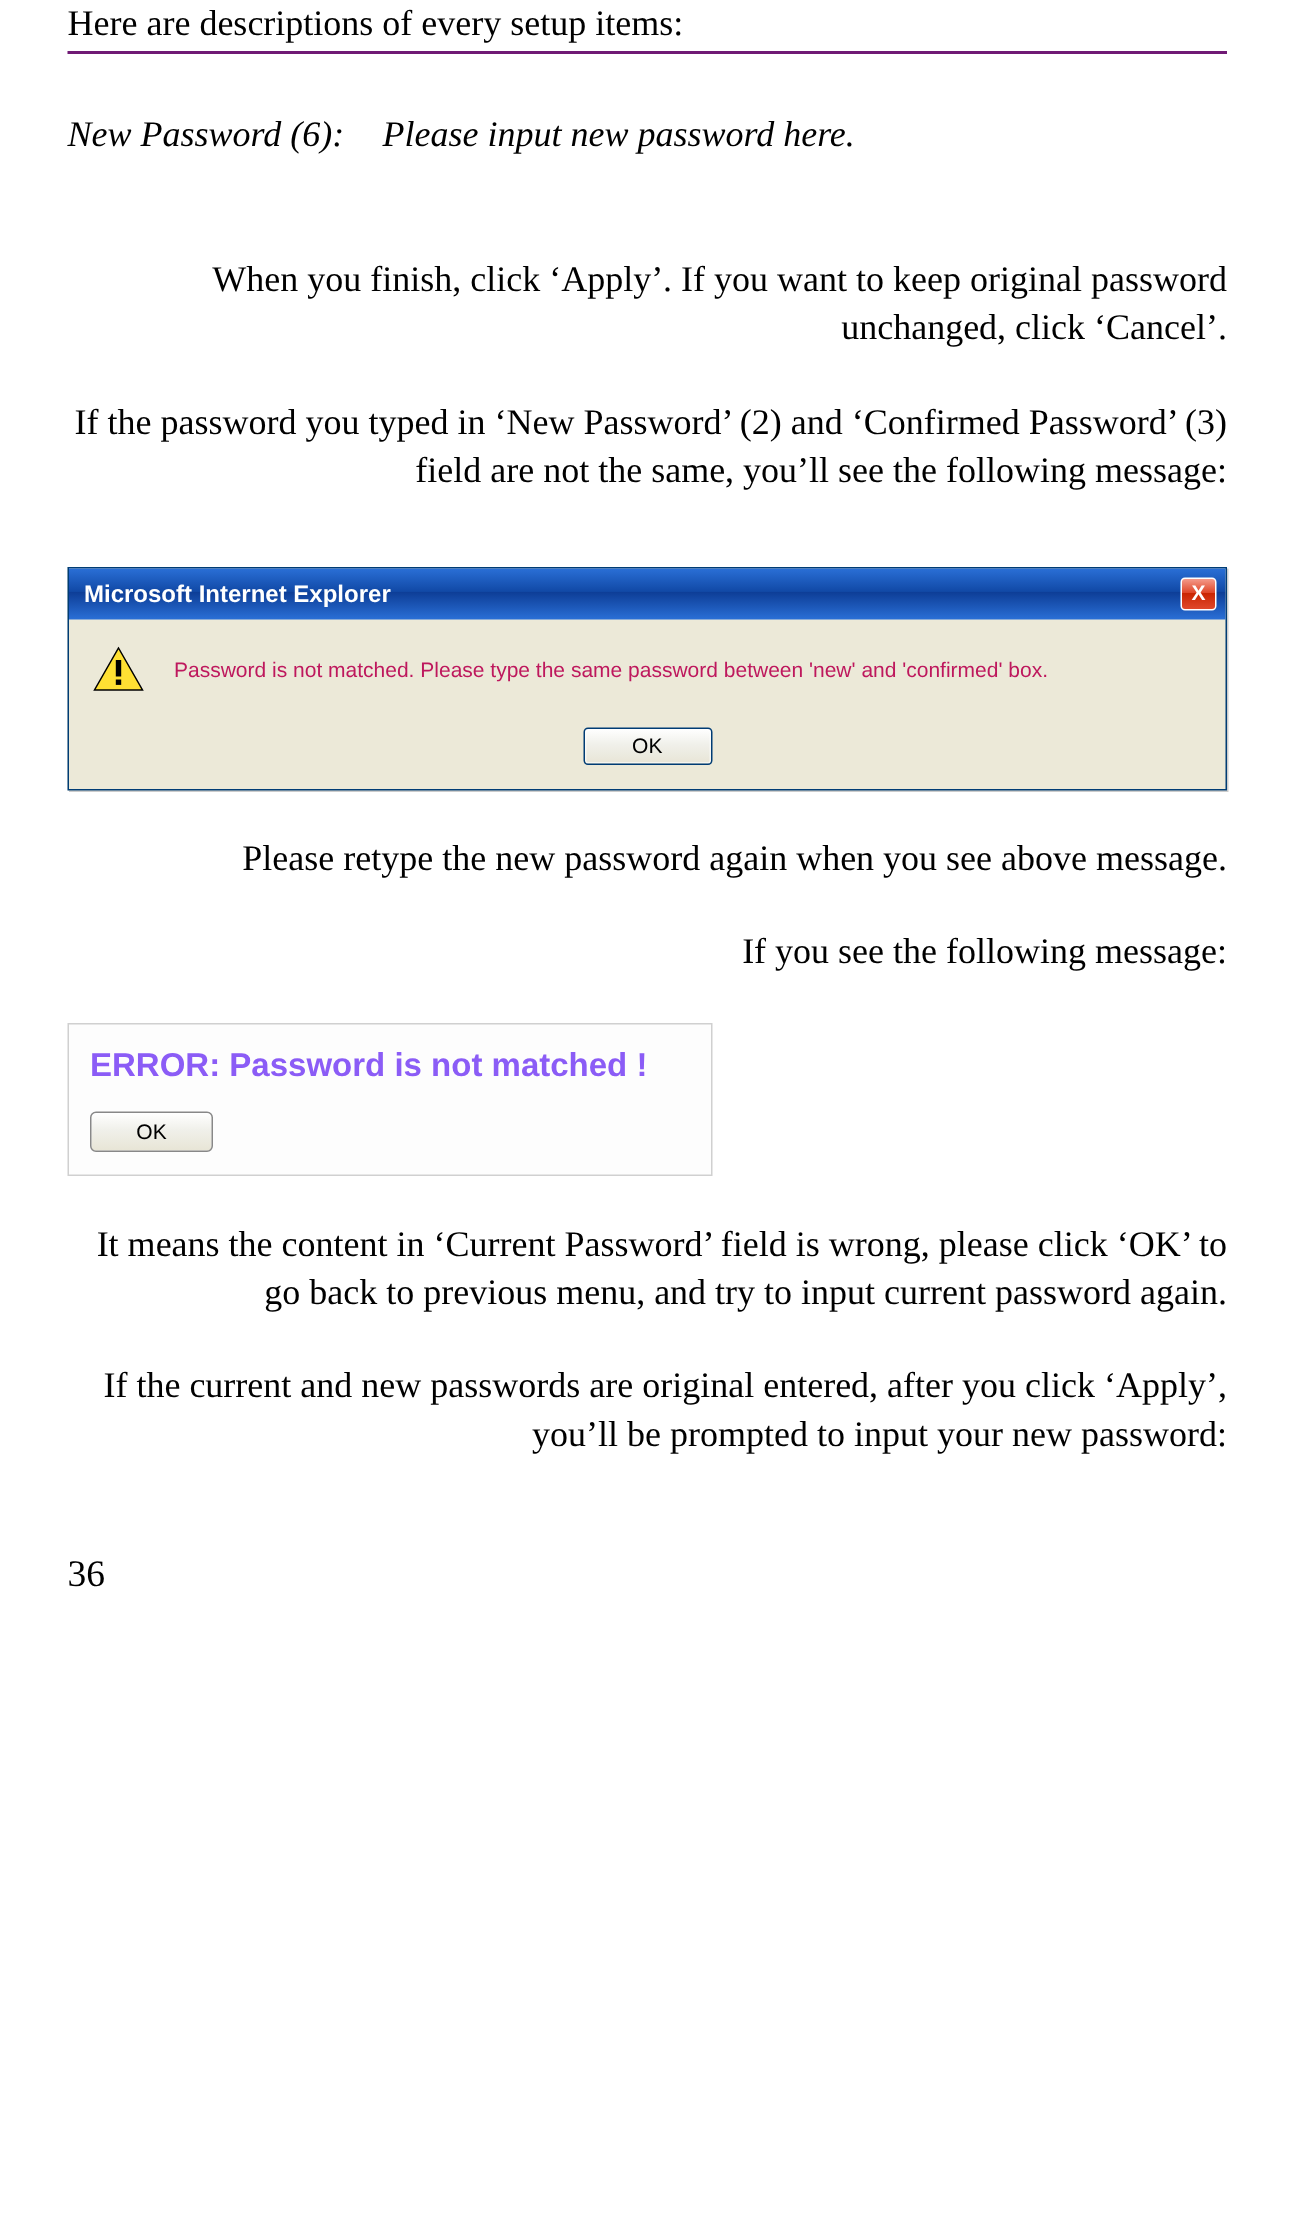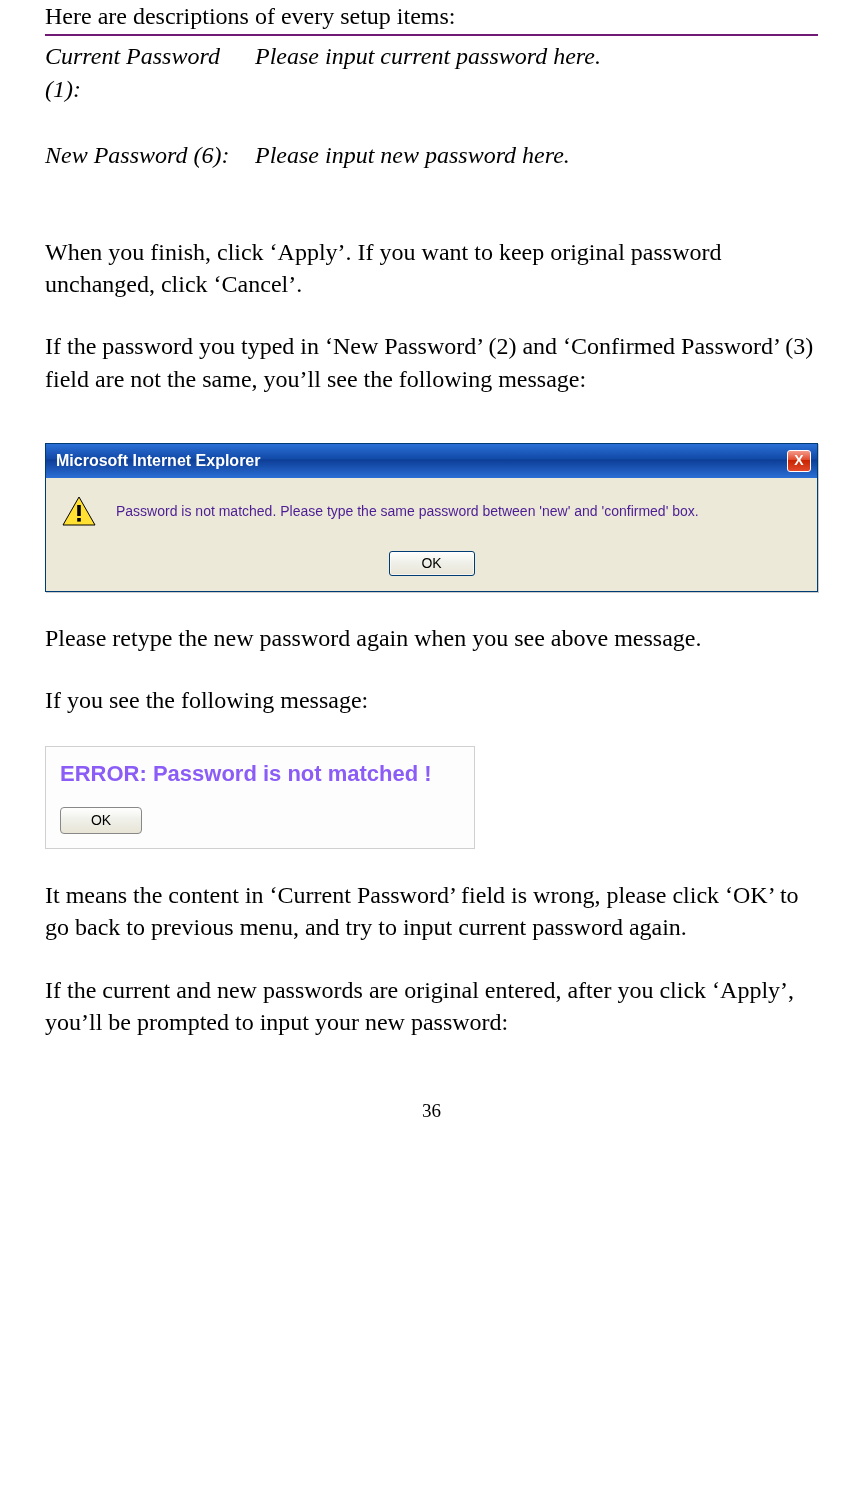--- a/index.html
+++ b/index.html
@@ -36,20 +36,21 @@
     }
     .desc-row-spacer td {
       height: 34px;
     }
     .desc-table .last-row td {
       border-bottom: 2px solid #000;
       padding-bottom: 4px;
     }
     .para {
       margin-top: 30px;
+      text-align: right;
     }
     
     .ie-dialog {
       width: 100%;
       border: 1px solid #003c74;
       margin-top: 48px;
       font-family: Tahoma, Arial, sans-serif;
       background: #ece9d8;
       box-shadow: 1px 1px 0 rgba(0,0,0,0.2);
     }
@@ -86,21 +87,21 @@
       align-items: center;
       gap: 20px;
     }
     .warn-icon {
       width: 34px;
       height: 30px;
       flex-shrink: 0;
     }
     .ie-msg {
       font-size: 14px;
-      color: #4c1d95;
+      color: #be185d;
     }
     .ie-btnrow {
       text-align: center;
       margin-top: 18px;
     }
     .xp-btn {
       display: inline-block;
       min-width: 86px;
       padding: 2px 14px;
       font-family: Tahoma, Arial, sans-serif;
@@ -135,37 +136,32 @@
       font-family: Tahoma, Arial, sans-serif;
       font-size: 14px;
       color: #000;
       background: linear-gradient(to bottom, #ffffff 0%, #f0f0ea 45%, #e8e5d6 100%);
       border: 1px solid #888;
       border-radius: 4px;
       cursor: pointer;
       text-align: center;
     }
     .page-number {
-      text-align: center;
-      font-size: 19px;
+      font-size: 25px;
       margin-top: 60px;
       margin-bottom: 20px;
     }
   </style>
 </head>
 <body>
 
 <div class="intro-line">Here are descriptions of every setup items:</div>
 
 <table class="desc-table">
   <tbody>
-      <tr>
-    <td class="label-col">Current Password (1):</td>
-    <td>Please input current password here.</td>
-  </tr>
   <tr class="desc-row-spacer">
         <td></td>
         <td></td>
       </tr>
   <tr>
     <td class="label-col">New Password (6):</td>
     <td>Please input new password here.</td>
   </tr>
   <tr class="desc-row-spacer">
         <td></td>

